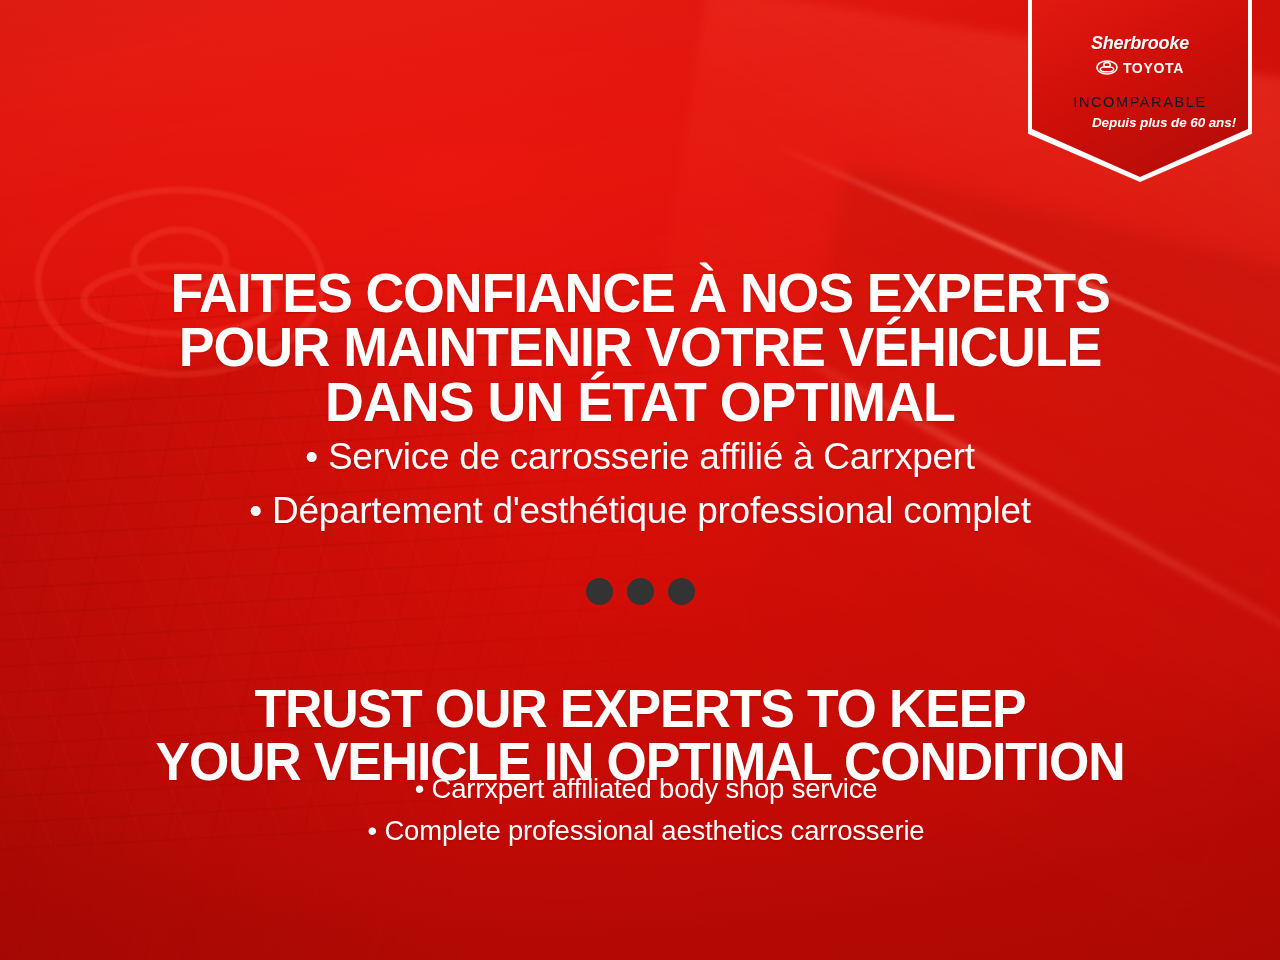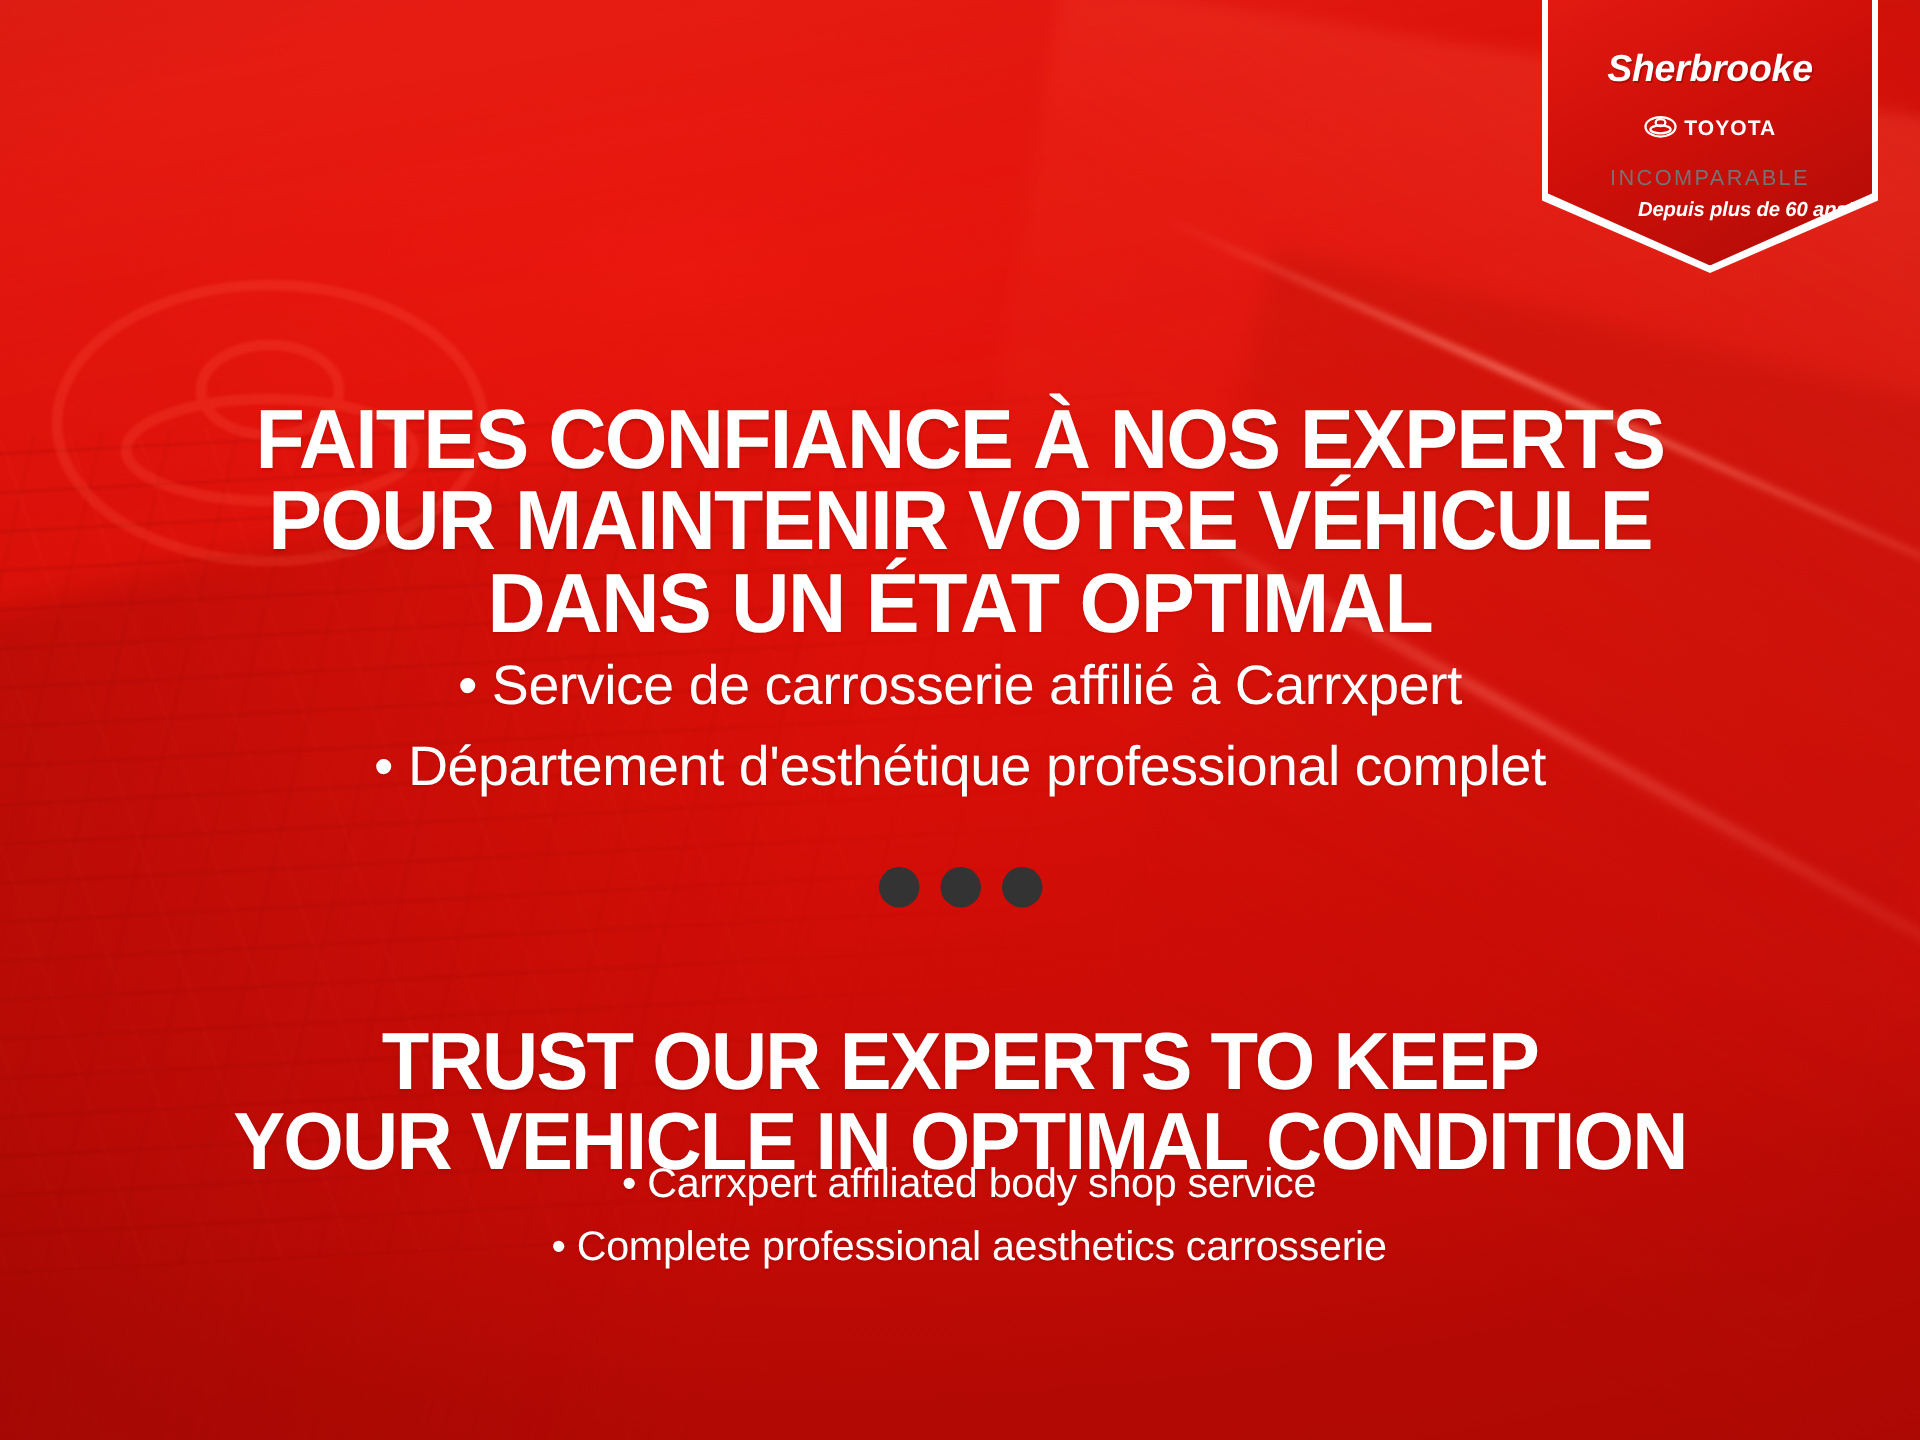--- a/index.html
+++ b/index.html
@@ -105,37 +105,37 @@
     position:absolute;left:4px;right:4px;top:0;height:calc(100% - 5px);
     -webkit-clip-path:polygon(0 0,100% 0,100% 73.5%,50% 100%,0 73.5%);
             clip-path:polygon(0 0,100% 0,100% 73.5%,50% 100%,0 73.5%);
     background:linear-gradient(152deg,#e21a12 0%,#cf0f09 45%,#b00c07 100%);
   }
   .badge-content{
     position:absolute;left:0;right:0;top:38px;
     text-align:center;color:#fff;
   }
   .badge-wordmark{
-    font-size:25px;line-height:1;
+    font-size:18px;line-height:1;
     font-weight:bold;font-style:italic;
     letter-spacing:-.2px;
     text-shadow:1px 1px 0 rgba(120,5,2,.45);
   }
   .badge-brandrow{
-    margin-top:18px;
+    margin-top:8px;
     display:flex;align-items:center;justify-content:center;gap:5px;
   }
   .toyota-emblem{width:22px;height:15px;display:block;}
   .badge-brand{
     font-size:14px;font-weight:bold;letter-spacing:.7px;line-height:1;
   }
   .badge-tag{
     margin-top:20px;
     font-size:14.5px;font-weight:normal;letter-spacing:1.6px;line-height:1;
-    color:#737373;
+    color:#0f172a;
   }
   .badge-sub{
     margin-top:6px;
     font-size:13.5px;font-weight:bold;font-style:italic;letter-spacing:-.1px;line-height:1;padding-left:48px;
   }
 
   
   .content{position:absolute;inset:0;}
 
   .headline{

